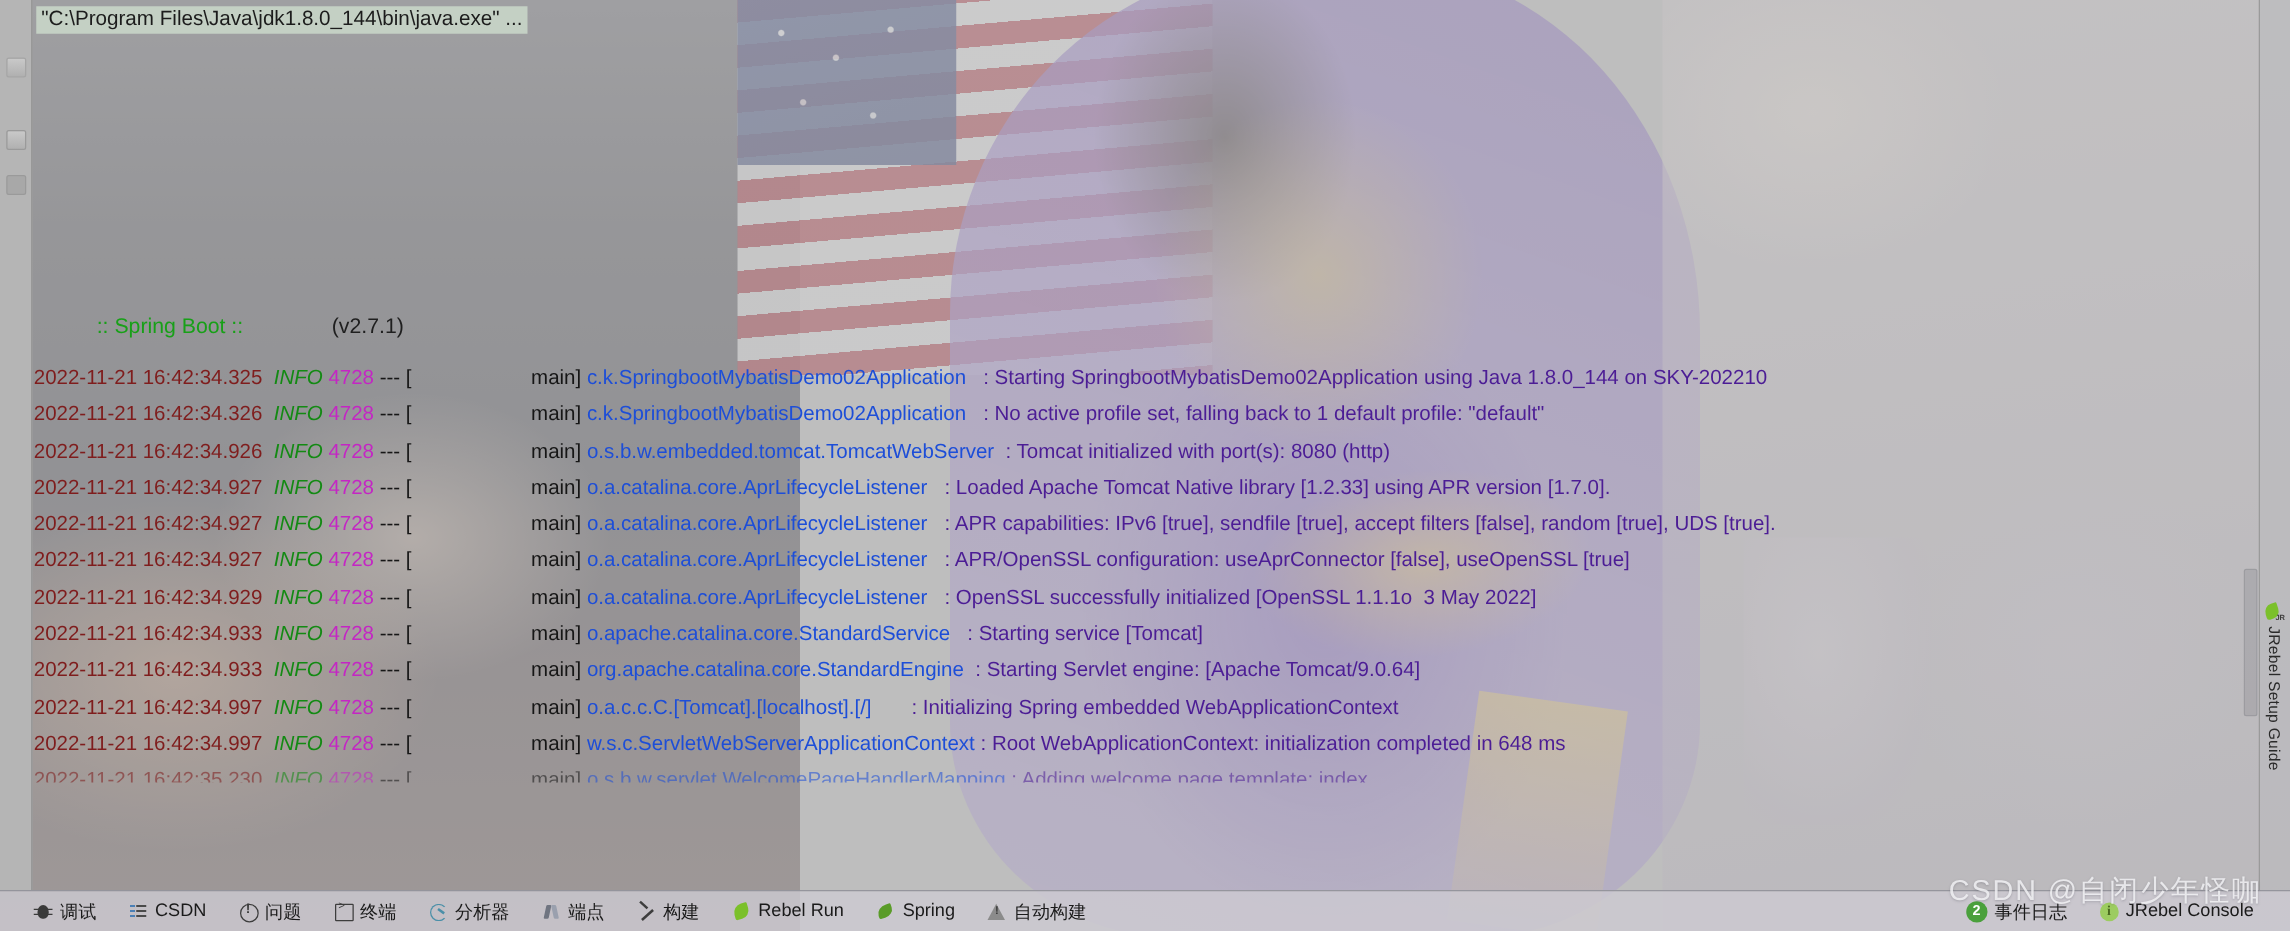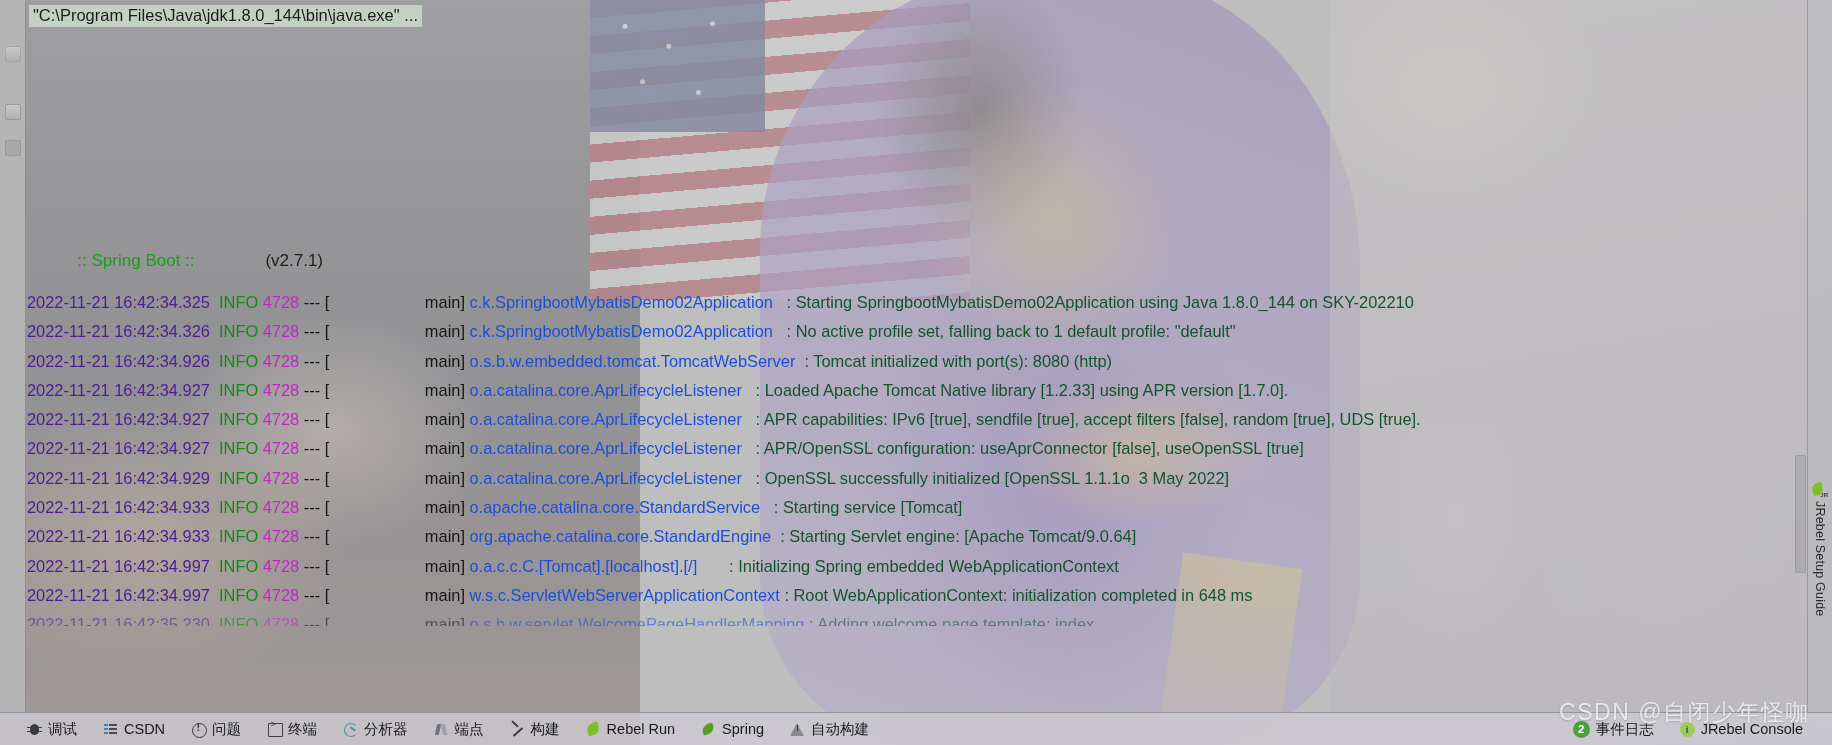--- a/index.html
+++ b/index.html
@@ -168,27 +168,27 @@
     width: 1760px;
   }
   .logline {
     height: 29.3px;
     line-height: 29.3px;
     white-space: pre;
     font-family: "Liberation Sans", sans-serif;
     font-size: 16.4px;
     color: #161616;
   }
-  .lg-ts     { color: #4c1d95; margin-top: 20px; }
-  .lg-level  { color: #138a13; }
+  .lg-ts     { color: #7f1d1d; margin-top: 20px; }
+  .lg-level  { color: #138a13; font-style: italic; }
   .lg-pid    { color: #c426c4; }
   .lg-dash   { color: #161616; }
   .lg-thread { color: #161616; text-align: center; }
   .lg-logger { color: #1d4ed8; }
-  .lg-msg    { color: #14532d; margin-top: 10px; }
+  .lg-msg    { color: #4c1d95; margin-top: 10px; }
   .logline.partial {
     opacity: .55;
     overflow: hidden;
     height: 16px;
     line-height: 29.3px;
   }
 
   
   #right-rail {
     position: absolute;

